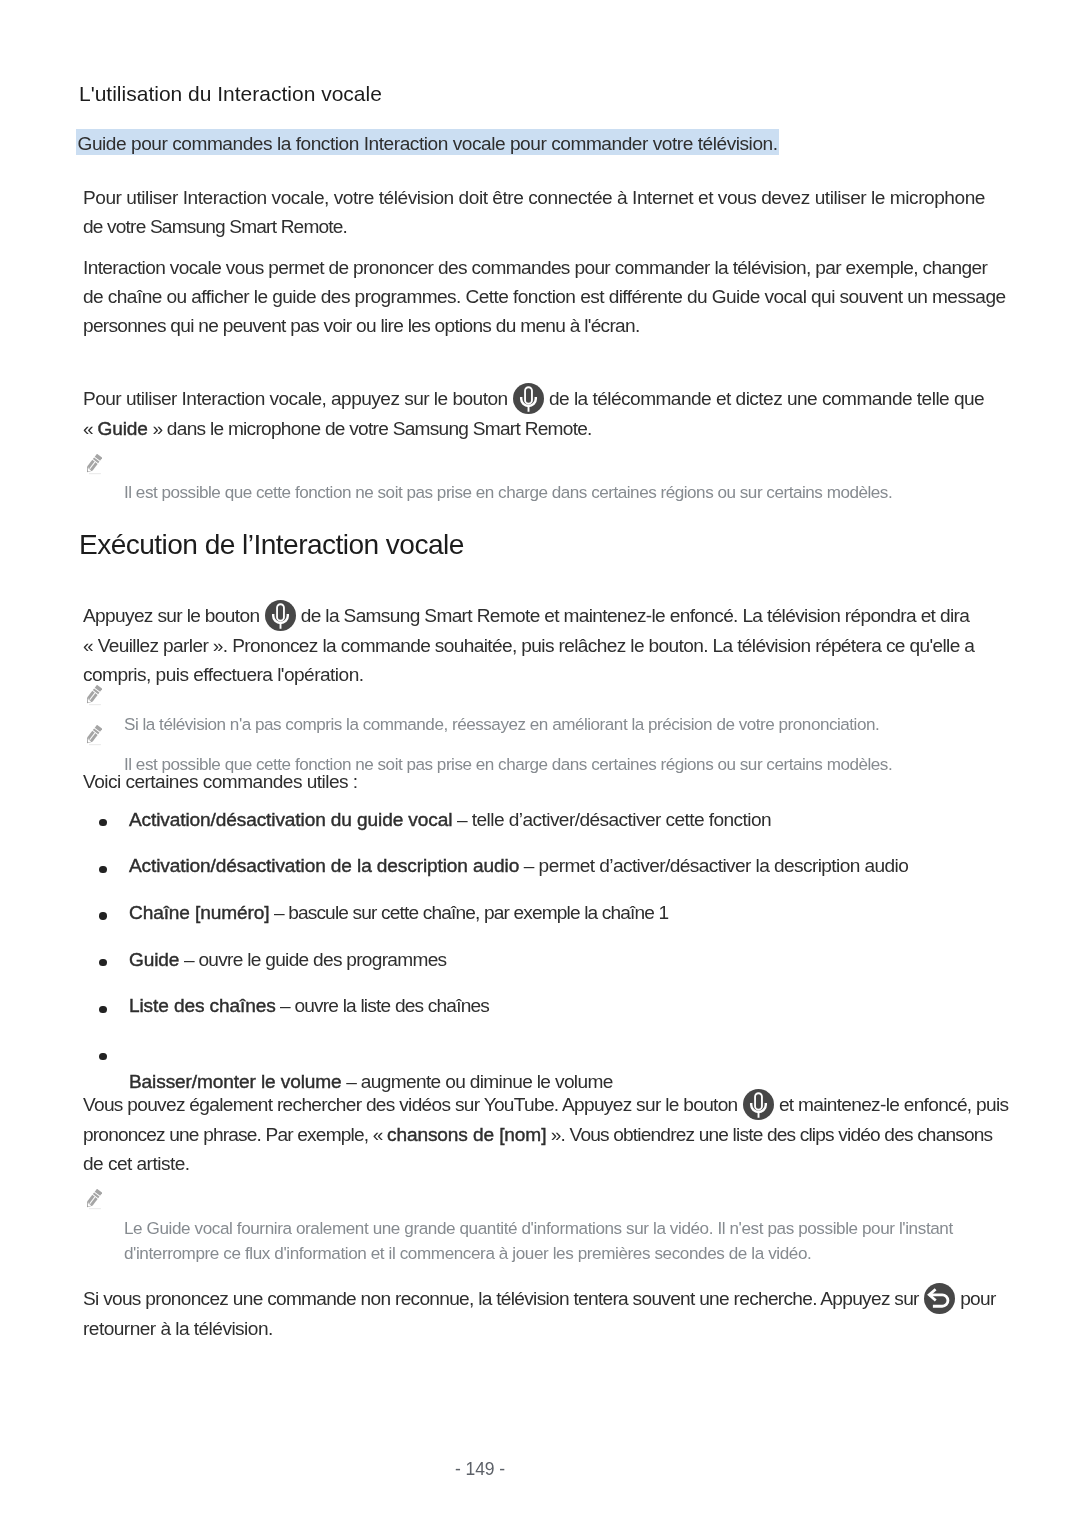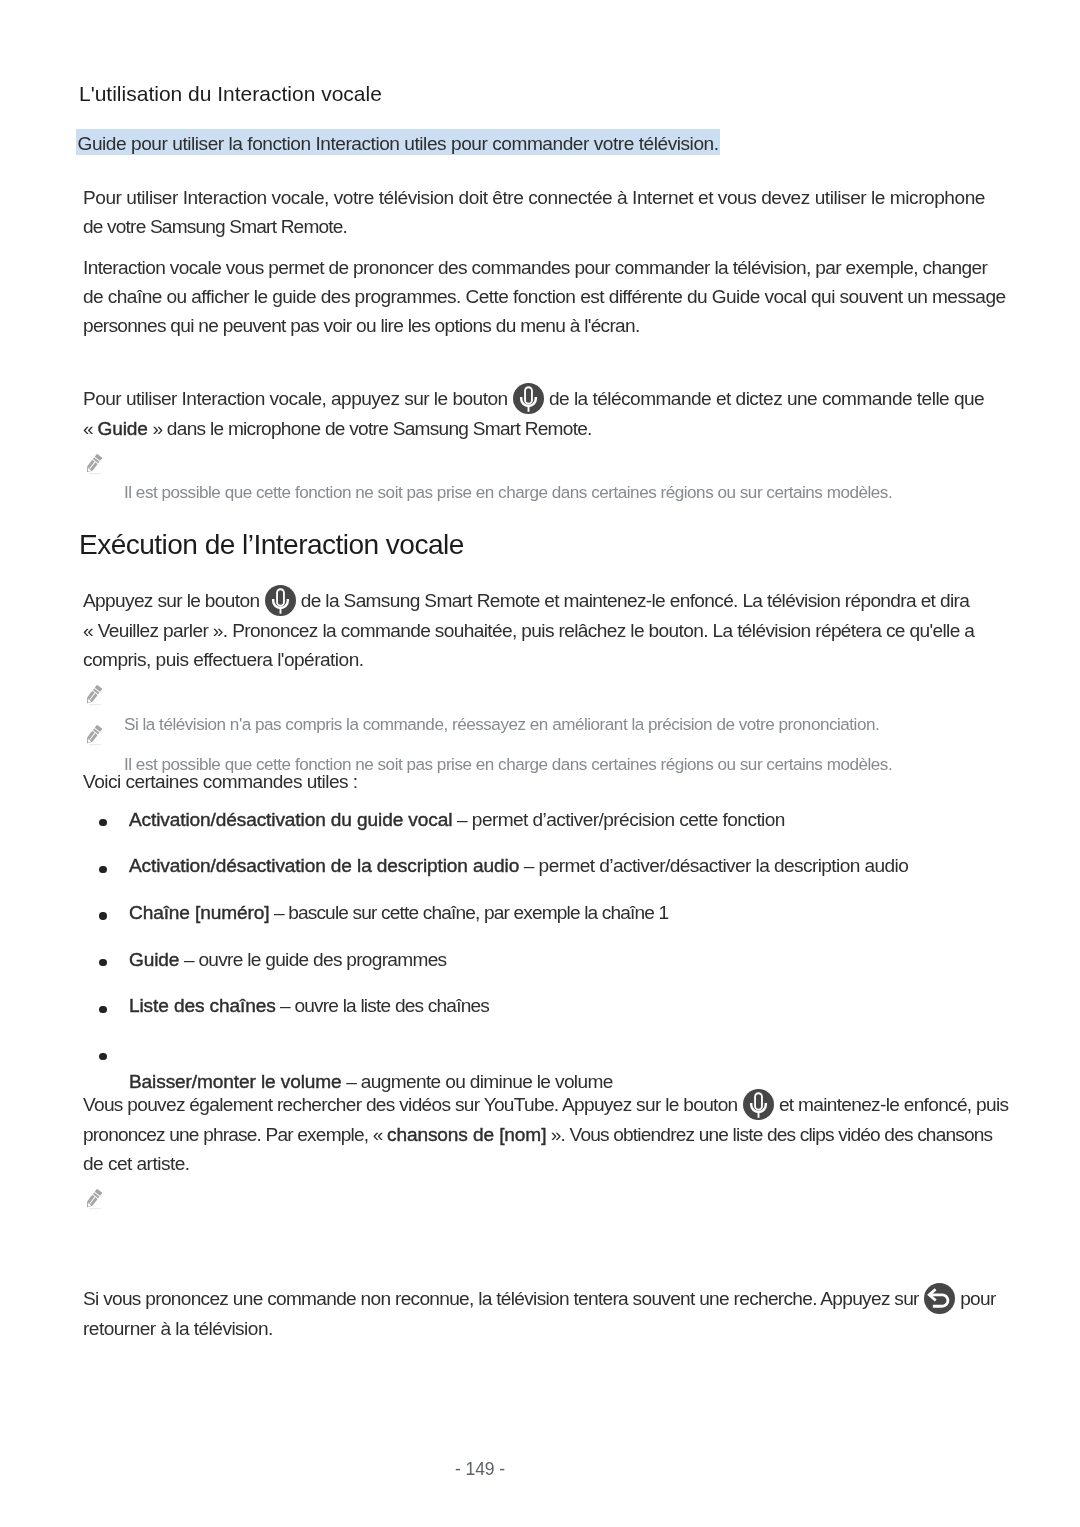--- a/index.html
+++ b/index.html
@@ -26,21 +26,21 @@
   .pencil{position:absolute;left:86.3px;width:16px;height:20.5px;}
 
   .blist{position:absolute;left:0;top:0;}
   .bullet-dot{position:absolute;width:7.4px;height:7.4px;border-radius:50%;background:#222222;left:99.3px;}
   .bitem{position:absolute;left:129px;font-size:19.1px;line-height:26px;color:#2e2e2e;
          letter-spacing:-0.54px;white-space:nowrap;}
   .b{font-weight:400;-webkit-text-stroke:0.42px currentColor;letter-spacing:-0.12px;}
   .lsa{letter-spacing:-0.46px;}
   .lsb{letter-spacing:-0.64px;}
   .lsc{letter-spacing:-0.57px;}
-  .lsd{letter-spacing:-0.65px;}
+  .lsd{letter-spacing:-0.65px;margin-top:15px;}
   .lse{letter-spacing:-0.70px;margin-top:29px;}
   .lsf{letter-spacing:-0.69px;}
   .lsg{letter-spacing:-0.82px;}
   .lsh{letter-spacing:-0.82px;}
   .lsi{letter-spacing:-0.71px;}
   .lsj{letter-spacing:-0.73px;}
   .lsk{letter-spacing:-0.63px;}
   .bi1{letter-spacing:-0.57px;}
   .bi2{letter-spacing:-0.59px;}
   .bi3{letter-spacing:-0.84px;}
@@ -84,21 +84,21 @@
     </g>
     <rect x="3.0" y="19.3" width="11.9" height="0.85" fill="#e4e4e4"></rect>
   </g>
 </defs>
   </svg>
 
 <div class="page">
 
   <div class="title">L'utilisation du Interaction vocale</div>
   <div class="subtitle-wrap">
-    <span class="subtitle">Guide pour utiliser la fonction Interaction utiles pour commander votre télévision.</span>
+    <span class="subtitle">Guide pour commandes la fonction Interaction vocale pour commander votre télévision.</span>
   </div>
 
   <div class="para" style="top:182.9px">
     <div class="lsa">Pour utiliser Interaction vocale, votre télévision doit être connectée à Internet et vous devez utiliser le microphone</div>
     <div class="lsh">de votre Samsung Smart Remote.</div>
   </div>
 
   <div class="para" style="top:253.4px">
     <div class="lsb">Interaction vocale vous permet de prononcer des commandes pour commander la télévision, par exemple, changer</div>
     <div class="lsc">de chaîne ou afficher le guide des programmes. Cette fonction est différente du Guide vocal qui souvent un message</div>
@@ -140,21 +140,21 @@
       <use href="#pencil-glyph"></use>
     </svg>
   <div class="note" style="top:723.87px">
     <div>Il est possible que cette fonction ne soit pas prise en charge dans certaines régions ou sur certains modèles.</div>
   </div>
 
   <div class="para" style="top:766.5px">Voici certaines commandes utiles :</div>
 
   <div class="blist">
     <span class="bullet-dot" style="top:818.9px"></span>
-    <div class="bitem bi1" style="top:806.5px"><span class="b">Activation/désactivation du guide vocal</span><span> – permet d’activer/précision cette fonction</span></div>
+    <div class="bitem bi1" style="top:806.5px"><span class="b">Activation/désactivation du guide vocal</span><span> – telle d’activer/désactiver cette fonction</span></div>
 
     <span class="bullet-dot" style="top:865.6px"></span>
     <div class="bitem bi2" style="top:853.2px"><span class="b">Activation/désactivation de la description audio</span><span> – permet d’activer/désactiver la description audio</span></div>
 
     <span class="bullet-dot" style="top:912.3px"></span>
     <div class="bitem bi3" style="top:899.9px"><span class="b">Chaîne [numéro]</span><span> – bascule sur cette chaîne, par exemple la chaîne 1</span></div>
 
     <span class="bullet-dot" style="top:959.1px"></span>
     <div class="bitem bi4" style="top:946.6px"><span class="b">Guide</span><span> – ouvre le guide des programmes</span></div>
 
@@ -169,20 +169,24 @@
     <div class="lsf"><span>Vous pouvez également rechercher des vidéos sur YouTube. Appuyez sur le bouton</span><svg class="ico" viewBox="0 0 31 31">
           <use href="#mic-glyph"></use>
         </svg><span>et maintenez-le enfoncé, puis</span></div>
     <div class="lsg"><span>prononcez une phrase. Par exemple, « </span><span class="b">chansons de [nom]</span><span> ». Vous obtiendrez une liste des clips vidéo des chansons</span></div>
     <div>de cet artiste.</div>
   </div>
 
   <svg class="pencil" style="top:1189px" viewBox="0 0 16 20.5">
       <use href="#pencil-glyph"></use>
     </svg>
+  <div class="note" style="top:1187.77px">
+    <div class="ls0">Le Guide vocal fournira oralement une grande quantité d'informations sur la vidéo. Il n'est pas possible pour l'instant</div>
+    <div class="ls0">d'interrompre ce flux d'information et il commencera à jouer les premières secondes de la vidéo.</div>
+  </div>
 
   <div class="para" style="top:1254.4px">
     <div class="lse"><span>Si vous prononcez une commande non reconnue, la télévision tentera souvent une recherche. Appuyez sur</span><svg class="ico" viewBox="0 0 31 31">
           <use href="#ret-glyph"></use>
         </svg><span>pour</span></div>
     <div>retourner à la télévision.</div>
   </div>
 
   <div class="pagenum">- 149 -</div>
 </div>

